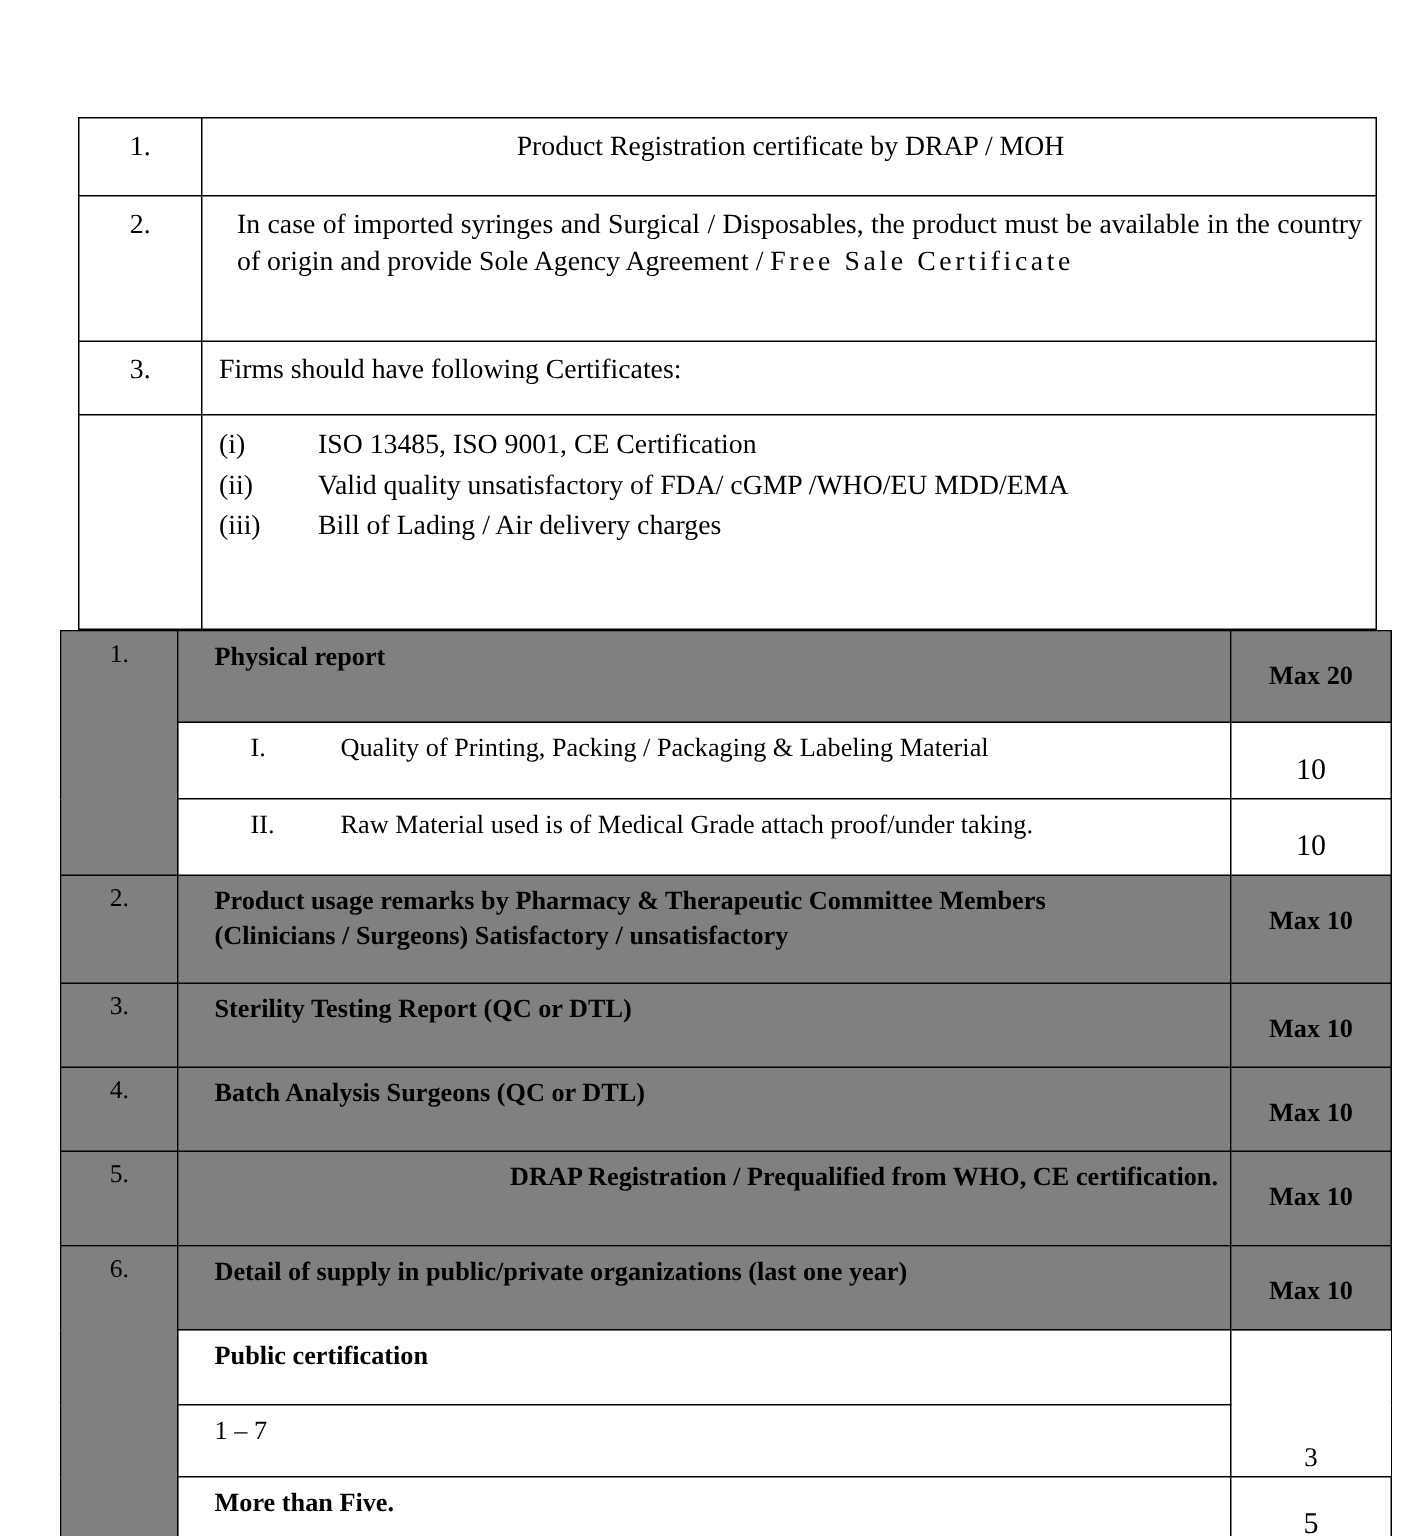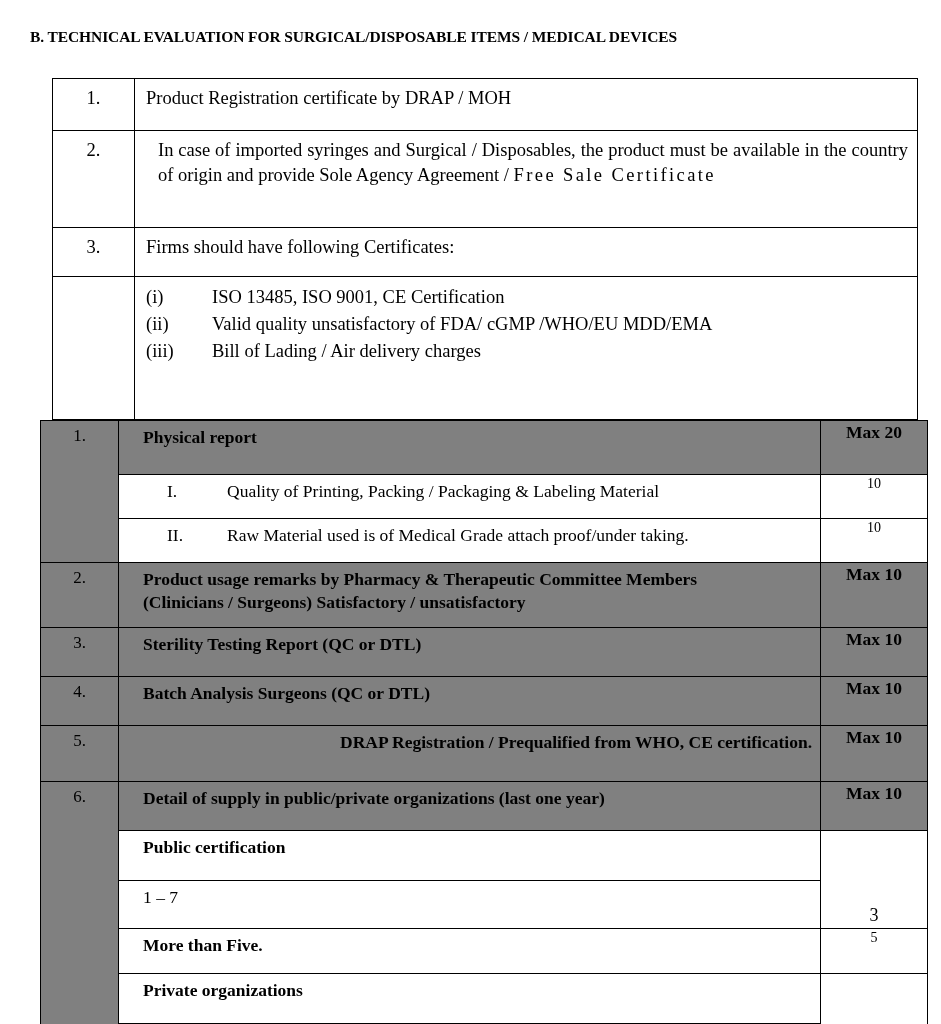--- a/index.html
+++ b/index.html
@@ -52,21 +52,21 @@
   .table-a td.num {
     width: 81px;
     text-align: center;
     padding-left: 0;
     padding-right: 0;
   }
   .table-a td.body {
     padding-left: 11px;
     padding-right: 9px;
   }
-  .cell-r1 { height: 35px; }
+  .cell-r1 { height: 35px; text-align: center; }
   .cell-r2 { height: 80px; }
   .cell-r3 { height: 32px; }
   .cell-r3b { height: 126px; }
 
   .justify {
     text-align: justify;
     text-align-last: left;
     margin-left: 12px;
   }
   .justify .spread {
@@ -111,26 +111,26 @@
   .table-b td.num {
     text-align: center;
     padding: 4px 0 0 0;
     font-size: 17px;
   }
   .table-b td.desc {
     padding: 5px 8px 6px 24px;
   }
   .table-b td.mark {
     text-align: center;
-    padding: 0 0 0 0;
+    padding: 18px 0 0 0;
     font-weight: bold;
   }
   .table-b td.mark.plain {
     font-weight: normal;
-    font-size: 14px;
+    font-size: 20px;
   }
   .b-bold { font-weight: bold; }
 
   .h-head   { height: 42px; }
   .h-sub    { height: 32px; }
   .h-two    { height: 53px; }
   .h-one    { height: 37px; }
   .h-one-t  { height: 44px; }
   .h-pub    { height: 38px; }
   .h-range  { height: 36px; }
@@ -163,21 +163,20 @@
     text-align: center;
     font-size: 18px;
   }
   .pad-left-1 { padding-left: 12px; text-align: right; }
 </style>
 </head>
 <body>
 
 <div class="page">
 
-  <div class="heading">B. TECHNICAL EVALUATION FOR SURGICAL/DISPOSABLE ITEMS / MEDICAL DEVICES</div>
 
   <table class="table-a">
     <tbody>
       <tr>
         <td class="num cell-r1">1.</td>
         <td class="body cell-r1">Product Registration certificate by DRAP / MOH</td>
       </tr>
       <tr>
         <td class="num cell-r2">2.</td>
         <td class="body cell-r2">

